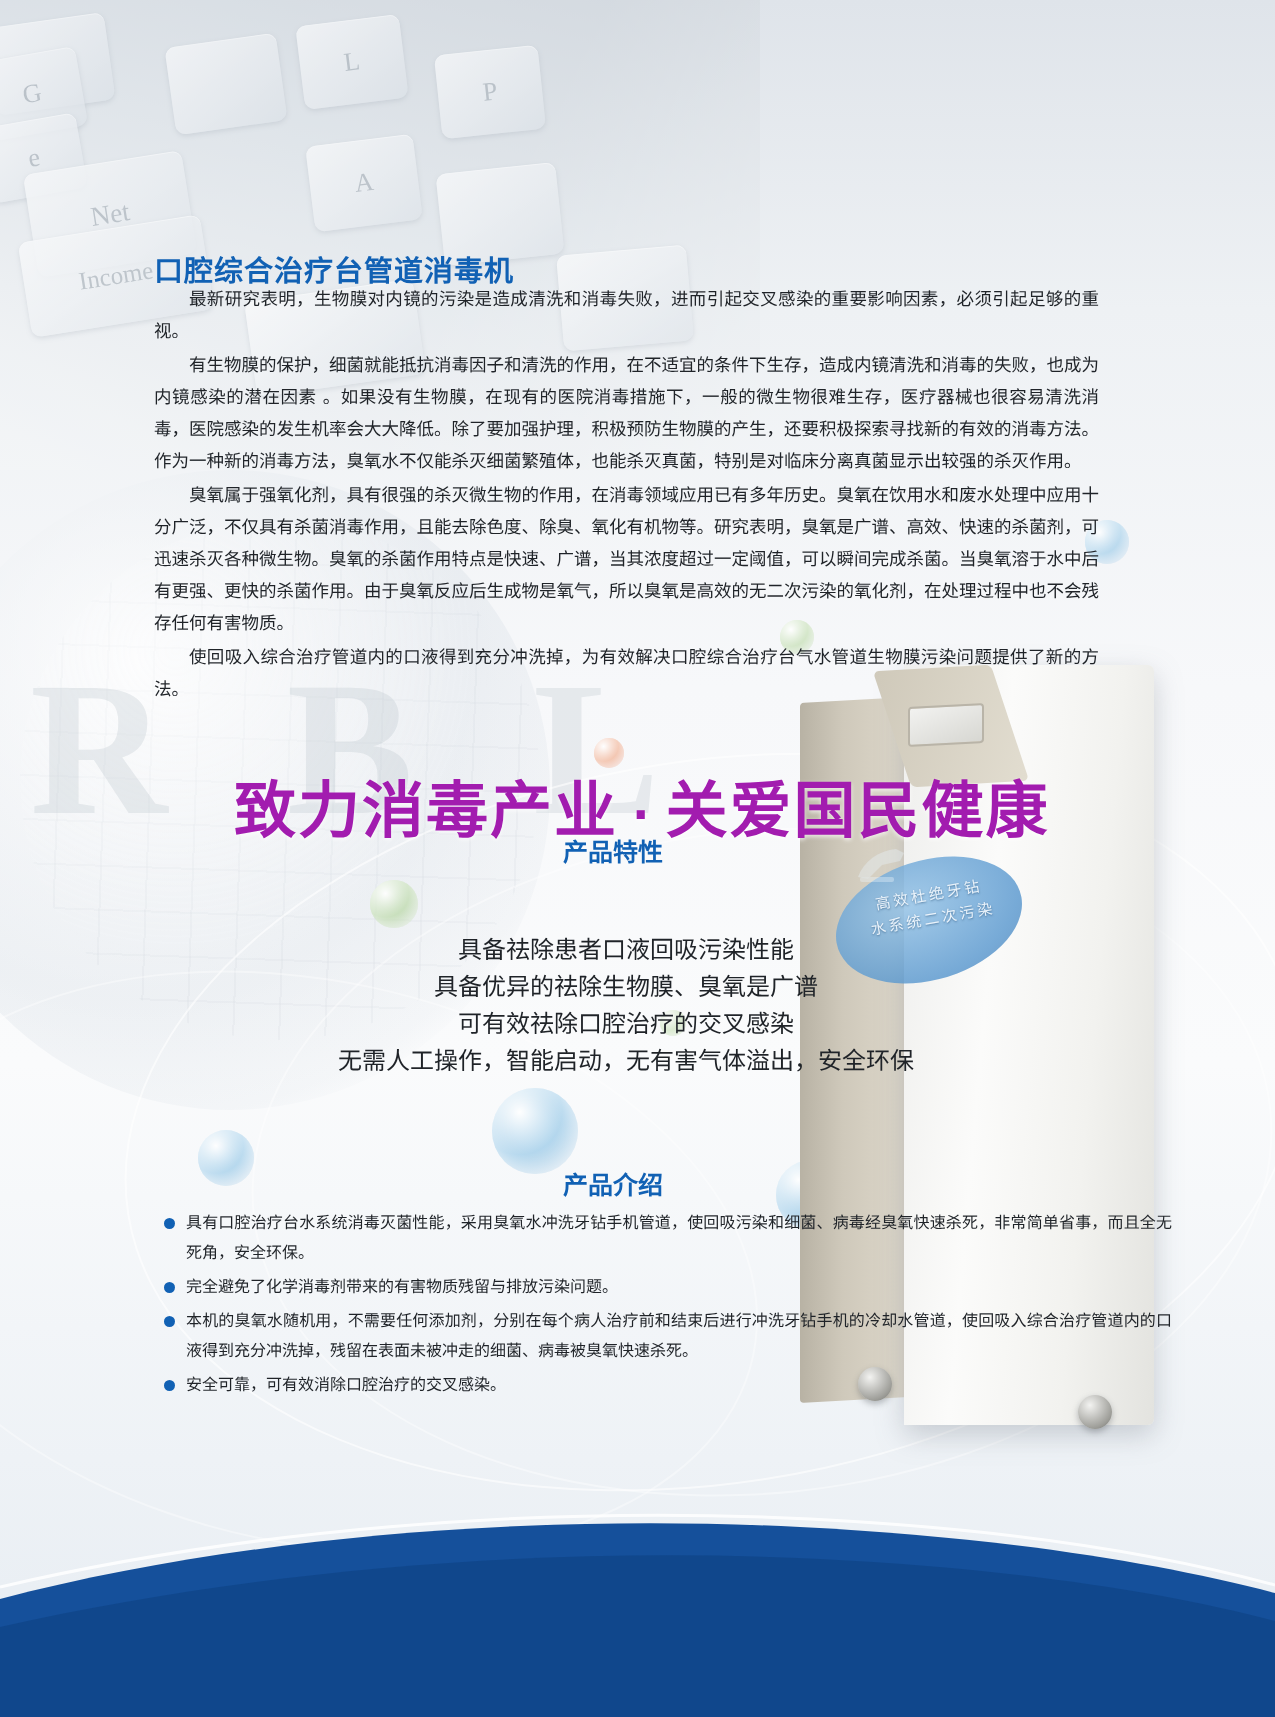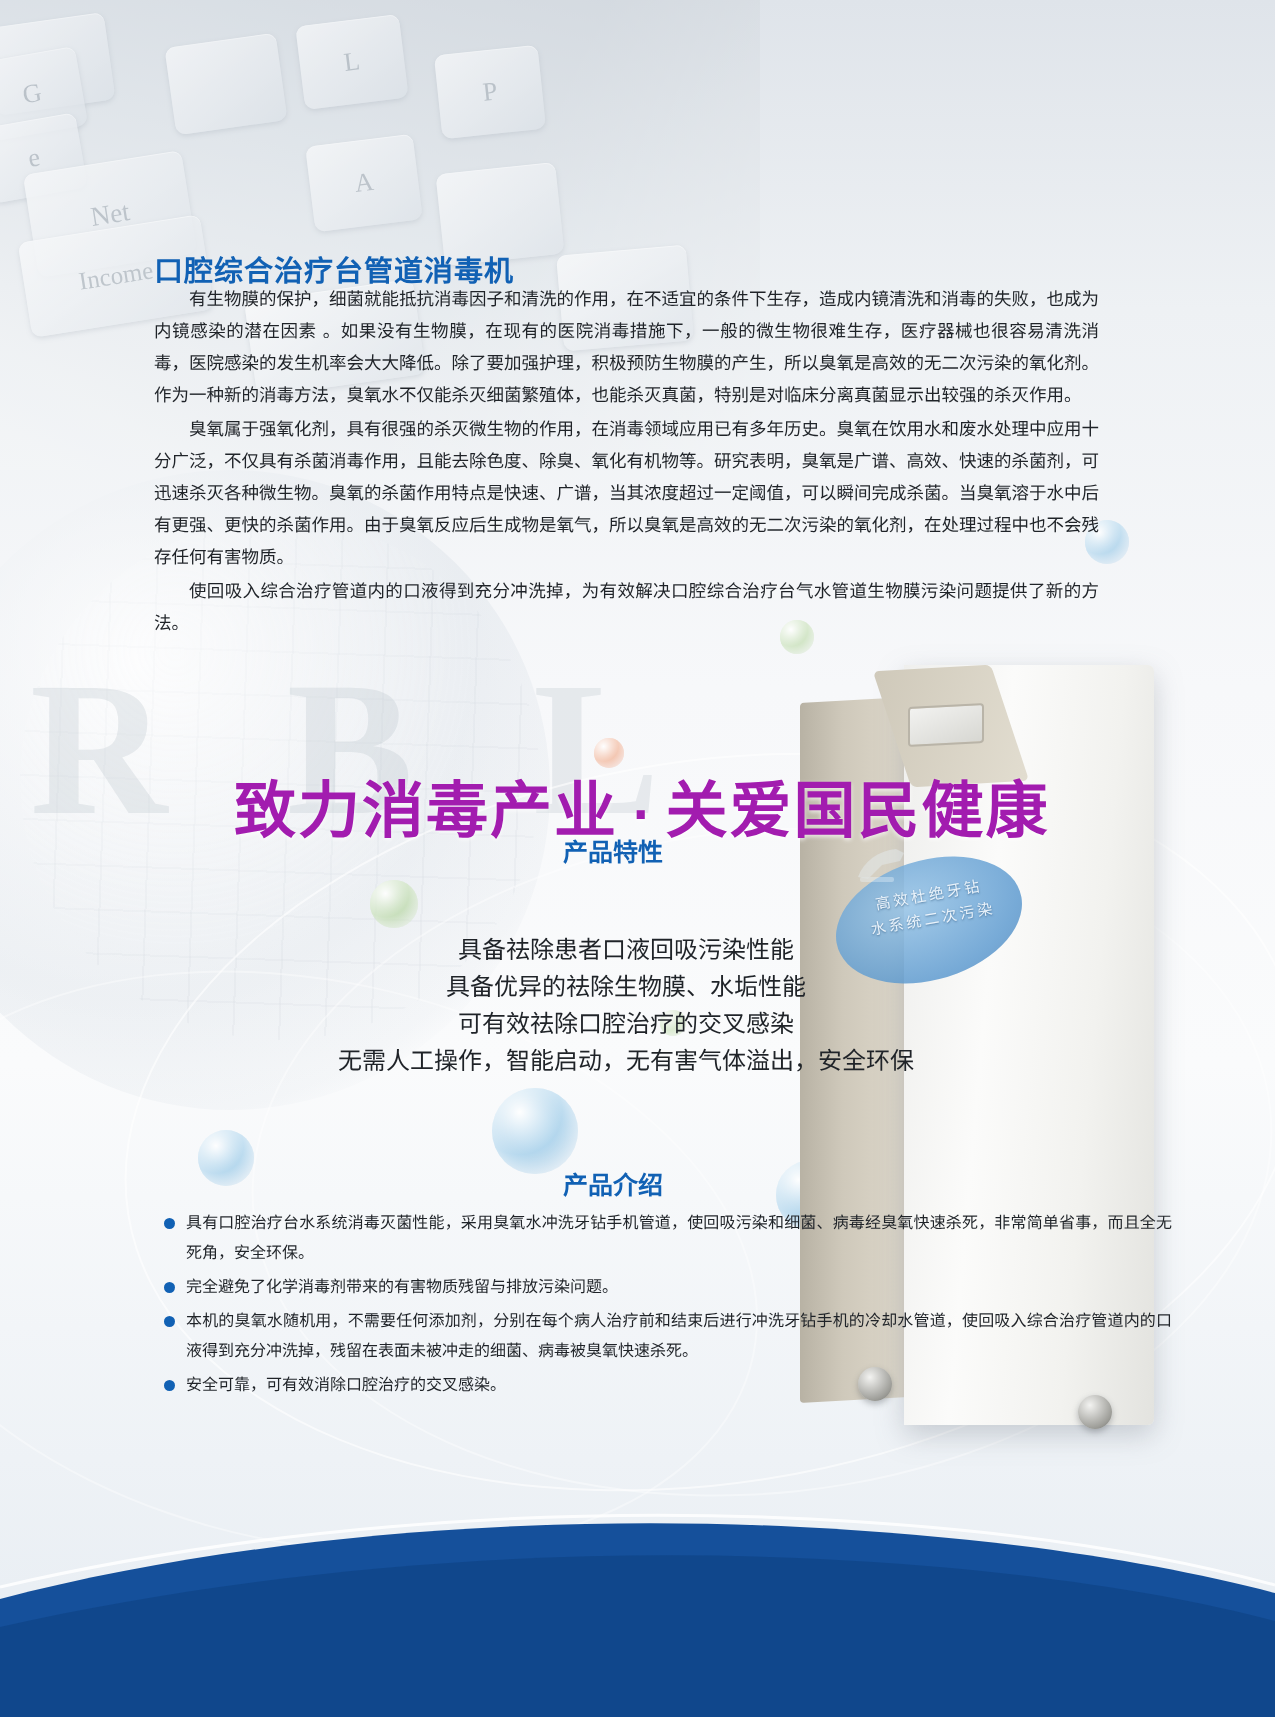--- a/index.html
+++ b/index.html
@@ -328,33 +328,34 @@
       <path d="M0,160 C250,104 540,78 820,92 C1020,102 1170,126 1275,154 L1275,250 L0,250 Z" fill="#0d3f80" opacity=".55"></path>
       <path d="M0,120 C240,64 530,38 810,52 C1010,62 1165,88 1275,118" fill="none" stroke="#ffffff" stroke-width="3" opacity=".85"></path>
     </svg>
   </div>
 
   <div class="content">
 
     <h1 class="title-main">口腔综合治疗台管道消毒机</h1>
 
     <div class="body-copy">
-      <p>有生物膜的保护，细菌就能抵抗消毒因子和清洗的作用，在不适宜的条件下生存，造成内镜清洗和消毒的失败，也成为内镜感染的潜在因素 。如果没有生物膜，在现有的医院消毒措施下，一般的微生物很难生存，医疗器械也很容易清洗消毒，医院感染的发生机率会大大降低。除了要加强护理，积极预防生物膜的产生，所以臭氧是高效的无二次污染的氧化剂。作为一种新的消毒方法，臭氧水不仅能杀灭细菌繁殖体，也能杀灭真菌，特别是对临床分离真菌显示出较强的杀灭作用。</p>
+      <p>最新研究表明，生物膜对内镜的污染是造成清洗和消毒失败，进而引起交叉感染的重要影响因素，必须引起足够的重视。</p>
+      <p>有生物膜的保护，细菌就能抵抗消毒因子和清洗的作用，在不适宜的条件下生存，造成内镜清洗和消毒的失败，也成为内镜感染的潜在因素 。如果没有生物膜，在现有的医院消毒措施下，一般的微生物很难生存，医疗器械也很容易清洗消毒，医院感染的发生机率会大大降低。除了要加强护理，积极预防生物膜的产生，还要积极探索寻找新的有效的消毒方法。作为一种新的消毒方法，臭氧水不仅能杀灭细菌繁殖体，也能杀灭真菌，特别是对临床分离真菌显示出较强的杀灭作用。</p>
       <p>臭氧属于强氧化剂，具有很强的杀灭微生物的作用，在消毒领域应用已有多年历史。臭氧在饮用水和废水处理中应用十分广泛，不仅具有杀菌消毒作用，且能去除色度、除臭、氧化有机物等。研究表明，臭氧是广谱、高效、快速的杀菌剂，可迅速杀灭各种微生物。臭氧的杀菌作用特点是快速、广谱，当其浓度超过一定阈值，可以瞬间完成杀菌。当臭氧溶于水中后有更强、更快的杀菌作用。由于臭氧反应后生成物是氧气，所以臭氧是高效的无二次污染的氧化剂，在处理过程中也不会残存任何有害物质。</p>
       <p>使回吸入综合治疗管道内的口液得到充分冲洗掉，为有效解决口腔综合治疗台气水管道生物膜污染问题提供了新的方法。</p>
     </div>
 
     <div class="slogan">
       <span>致力消毒产业</span><span class="dot">·</span><span>关爱国民健康</span>
     </div>
 
     <div class="sec-head features">产品特性</div>
     <div class="features-list">
       <div>具备祛除患者口液回吸污染性能</div>
-      <div>具备优异的祛除生物膜、水垢性能</div>
+      <div>具备优异的祛除生物膜、臭氧是广谱</div>
       <div>可有效祛除口腔治疗的交叉感染</div>
       <div>无需人工操作，智能启动，无有害气体溢出，安全环保</div>
     </div>
 
     <div class="sec-head intro">产品介绍</div>
     <div class="intro-list">
       <div class="intro-item">
         <span class="b-dot"></span>
         <span>具有口腔治疗台水系统消毒灭菌性能，采用臭氧水冲洗牙钻手机管道，使回吸污染和细菌、病毒经臭氧快速杀死，非常简单省事，而且全无死角，安全环保。</span>
       </div>

